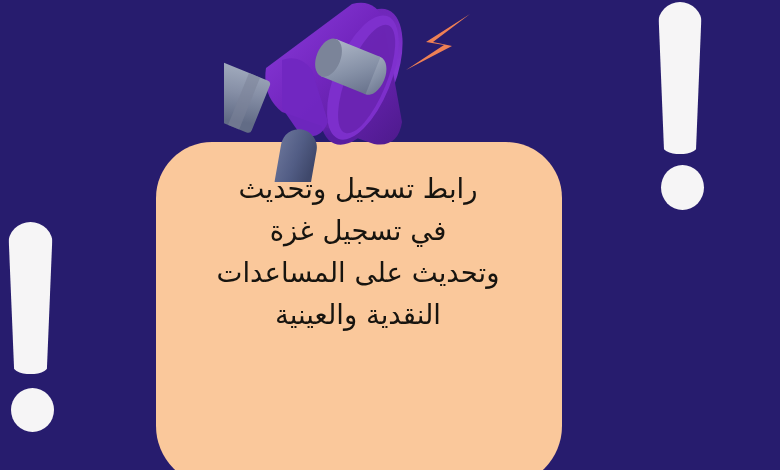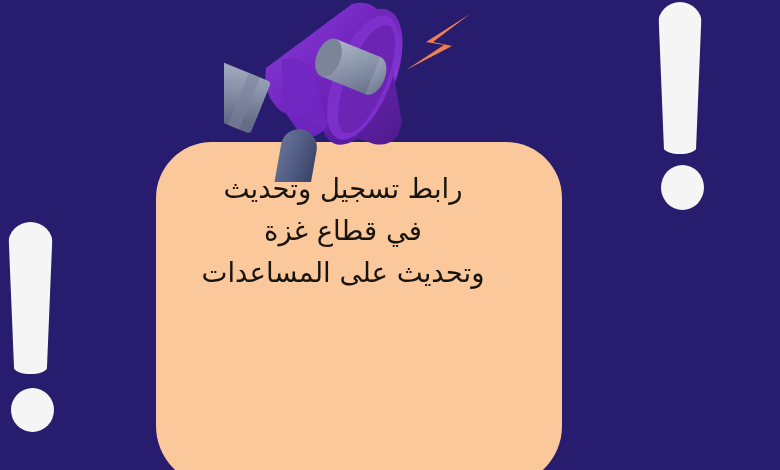--- a/index.html
+++ b/index.html
@@ -58,21 +58,21 @@
     top: 142px;
     width: 406px;
     height: 344px;
     background: #fac89b;
     border-radius: 56px 56px 60px 60px;
   }
 
   
   #headline {
     position: absolute;
-    left: 140px;
+    left: 155px;
     top: 167px;
     width: 406px;
     text-align: center;
     direction: rtl;
     unicode-bidi: bidi-override;
     color: #17140f;
     font-size: 27.5px;
     line-height: 42px;
     font-weight: 400;
     letter-spacing: 0px;
@@ -174,17 +174,18 @@
       <rect x="82" y="118" width="36" height="72" rx="18" fill="url(#handleGrad)"></rect>
     </g>
   </svg>
 
   <svg id="bolt" viewBox="0 0 72 62">
     <path d="M70 2 L26 30 L44 33 L6 58 L52 34 L33 30 Z" fill="#ef8055"></path>
   </svg>
 
   <div id="headline" style="color: rgb(23, 20, 15);">
     <span class="line">رابط تسجيل وتحديث</span>
-    <span class="line">في قطاع غزة</span>
+    <span class="line">في تسجيل غزة</span>
     <span class="line">وتحديث على المساعدات</span>
+    <span class="line">النقدية والعينية</span>
   </div>
 
 </div>
 
 </body></html>

